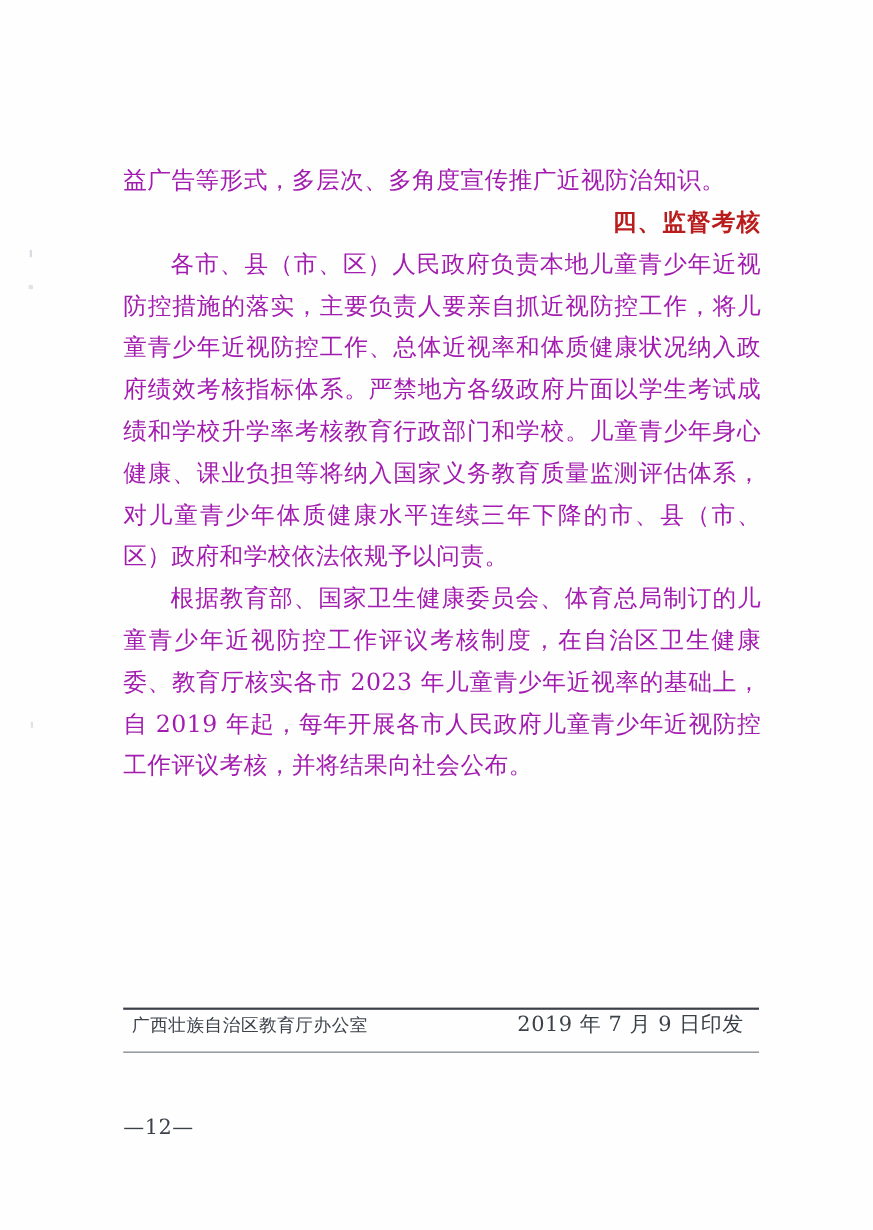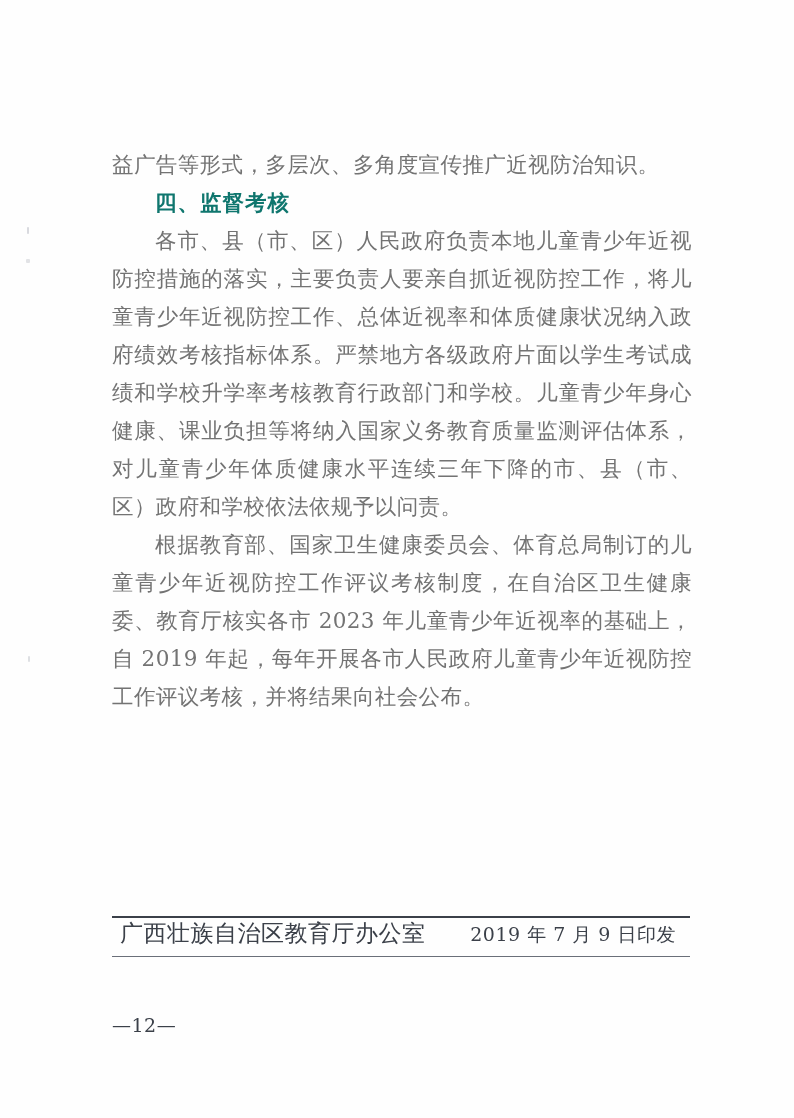--- a/index.html
+++ b/index.html
@@ -36,33 +36,34 @@
     width: 580px;
   }
 
   p.para {
     margin: 0;
     font-size: 21.5px;
     line-height: 38px;
     letter-spacing: 0.4px;
     text-align: justify;
     text-justify: inter-ideograph;
-    color: #737373;
+    color: #a21caf;
   }
   p.indent { text-indent: 2em; }
 
   h2.heading {
     margin: 0;
     font-size: 21.5px;
     line-height: 38px;
     font-weight: bold;
     text-indent: 2em;
     letter-spacing: 1px;
-    color: #0f766e;
+    color: #b91c1c;
     font-family: "DejaVu Sans", "Liberation Sans", sans-serif;
+    text-align: right;
   }
 
   
   .footer {
     position: absolute;
     left: 112px;
     top: 916px;
     width: 578px;
   }
   .rule-top {
@@ -77,21 +78,21 @@
   }
   .footer-row {
     display: flex;
     align-items: baseline;
     justify-content: space-between;
     height: 38px;
     padding: 0 8px;
     box-sizing: border-box;
   }
   .footer-issuer {
-    font-size: 23px;
+    font-size: 16px;
     letter-spacing: 0.5px;
     color: #3b4049;
   }
   .footer-date {
     font-size: 19px;
     letter-spacing: 0.5px;
     color: #3b4049;
     padding-right: 6px;
   }
   .page-number {

